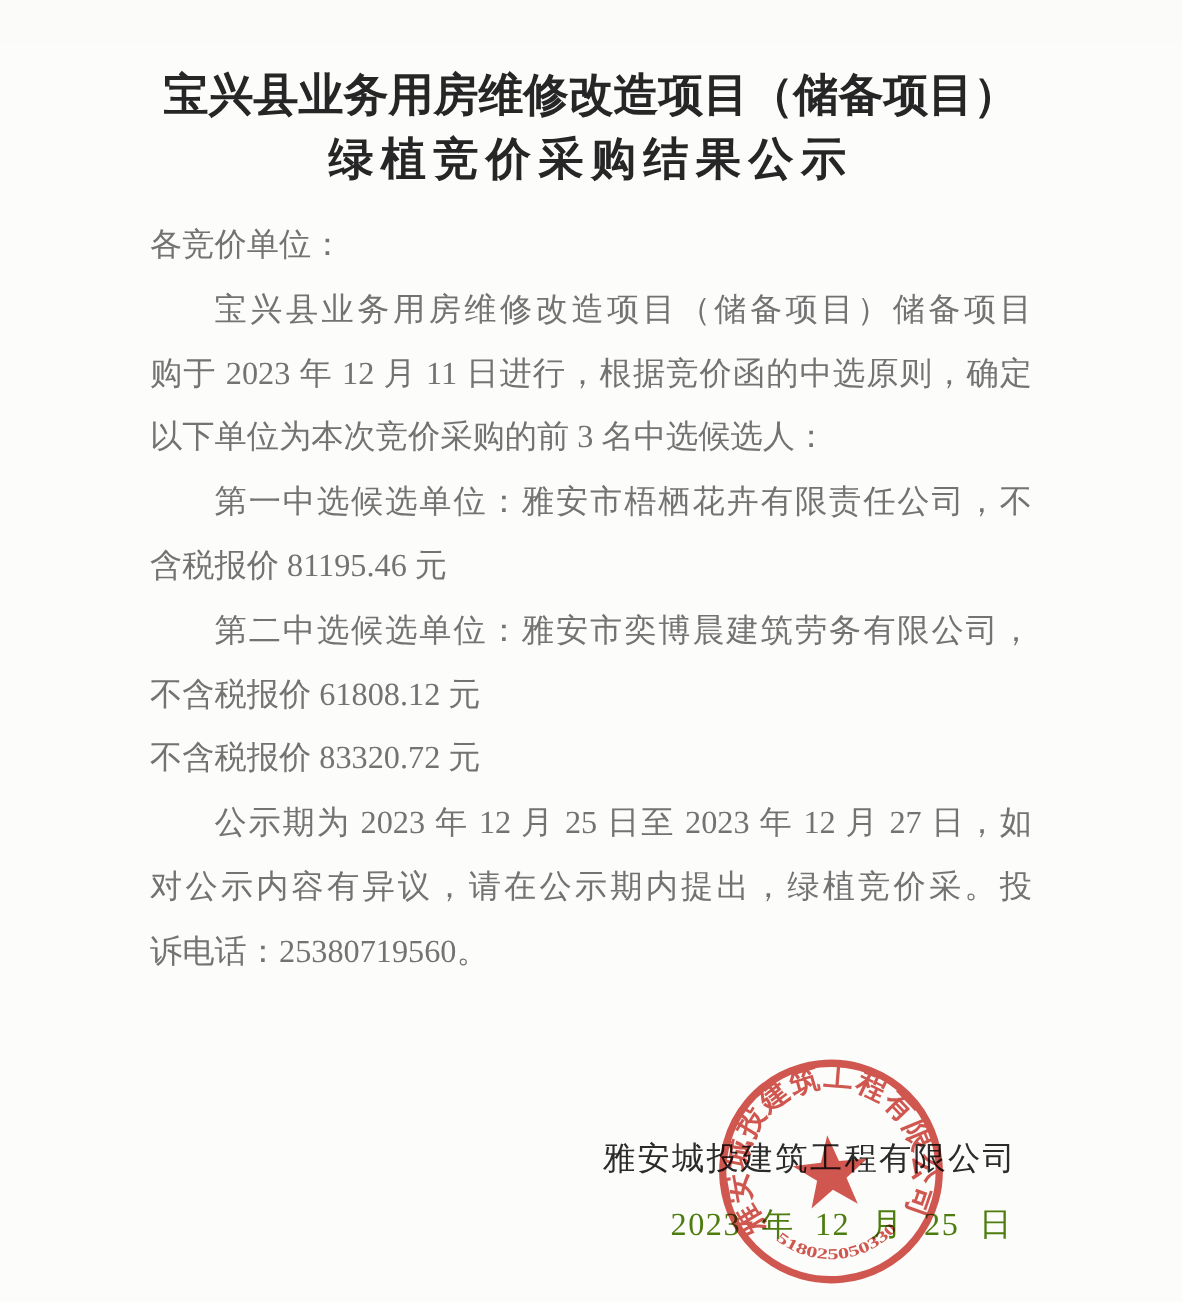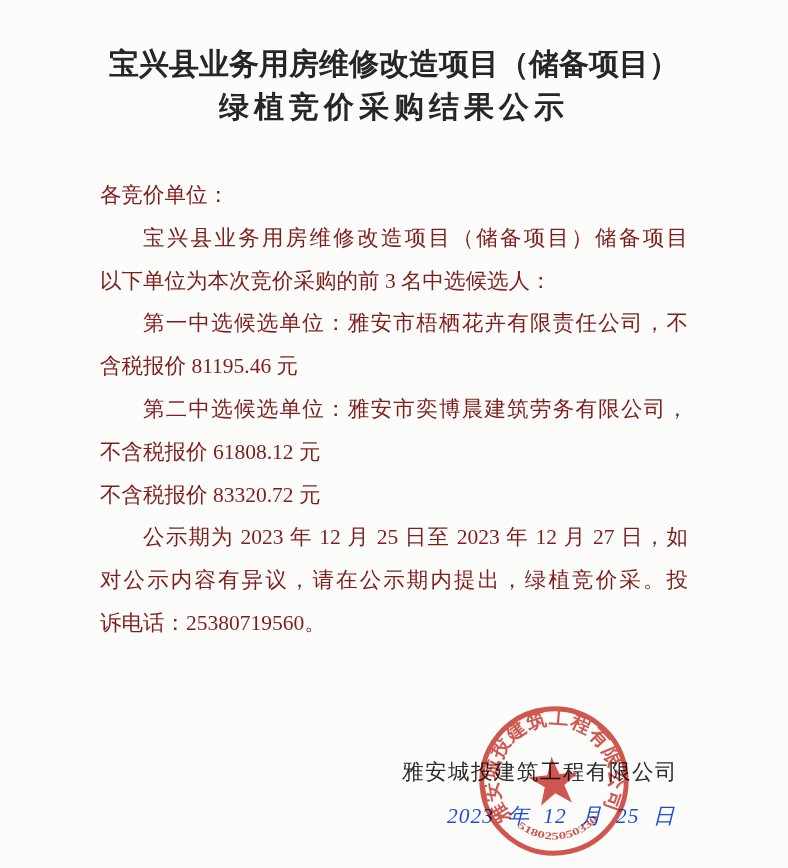--- a/index.html
+++ b/index.html
@@ -25,22 +25,22 @@
   .title-line {
     font-family: "Liberation Sans", "DejaVu Sans", sans-serif;
     font-weight: 700;
     font-size: 30px;
     line-height: 43px;
     color: #262626;
   }
   .title-line.second { letter-spacing: 5px; }
   .content {
     position: absolute;
-    left: 100px; top: 146px; width: 588px;
-    color: #7f1d1d;
+    left: 100px; top: 114px; width: 588px;
+    color: #737373;
   }
   .line {
     font-size: 21.5px;
     line-height: 42.8px;
     height: 42.8px;
     white-space: nowrap;
     overflow: visible;
   }
   .line.fill {
     white-space: normal;
@@ -54,22 +54,21 @@
     font-size: 21.5px;
     letter-spacing: 1.5px;
     color: #2b2b2b;
   }
   .sig-date {
     position: absolute;
     top: 773px; left: 447px;
     font-size: 21.5px;
     letter-spacing: 1px;
     word-spacing: 7px;
-    color: #1d4ed8;
-    font-style: italic;
+    color: #4d7c0f;
   }
   .seal {
     position: absolute;
     left: 476px; top: 675px;
     width: 156px; height: 156px;
     transform: rotate(-6deg);
     mix-blend-mode: multiply;
     opacity: 0.92;
   }
   .seal svg { width: 100%; height: 100%; }
@@ -84,20 +83,21 @@
 <div class="page">
 
   <div class="title-block">
     <div class="title-line">宝兴县业务用房维修改造项目（储备项目）</div>
     <div class="title-line second">绿植竞价采购结果公示</div>
   </div>
 
   <div class="content">
       <div class="line">各竞价单位：</div>
       <div class="line indent fill">宝兴县业务用房维修改造项目（储备项目）储备项目</div>
+      <div class="line fill">购于 2023 年 12 月 11 日进行，根据竞价函的中选原则，确定</div>
       <div class="line">以下单位为本次竞价采购的前 3 名中选候选人：</div>
       <div class="line indent fill">第一中选候选单位：雅安市梧栖花卉有限责任公司，不</div>
       <div class="line">含税报价 81195.46 元</div>
       <div class="line indent fill">第二中选候选单位：雅安市奕博晨建筑劳务有限公司，</div>
       <div class="line">不含税报价 61808.12 元</div>
       <div class="line">不含税报价 83320.72 元</div>
       <div class="line indent fill">公示期为 2023 年 12 月 25 日至 2023 年 12 月 27 日，如</div>
       <div class="line fill">对公示内容有异议，请在公示期内提出，绿植竞价采。投</div>
       <div class="line">诉电话：25380719560。</div>
     </div>

